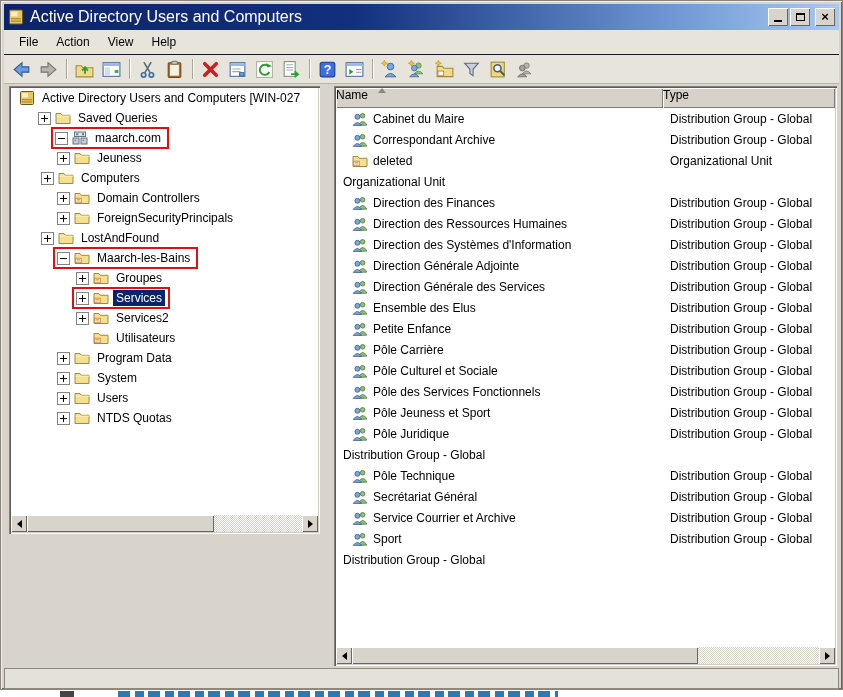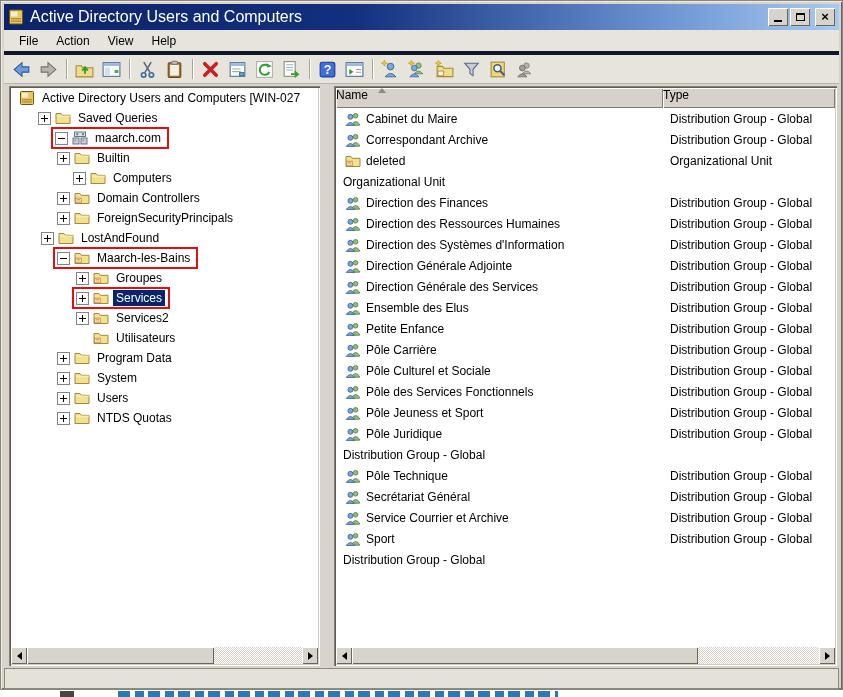--- a/index.html
+++ b/index.html
@@ -9,30 +9,30 @@
   .titlebar{position:absolute;left:3px;top:3px;right:3px;height:26px;background:linear-gradient(90deg,#0d2369 0%,#12307e 42%,#6f97d4 80%,#a9c9f0 100%);display:flex;align-items:center;padding:0 4px;box-sizing:border-box;}
   .titlebar .ticon{width:16px;height:16px;margin-right:6px;flex:0 0 auto;}
   .titlebar .ttext{color:#fff;font-weight:normal;font-size:16px;white-space:nowrap;flex:1 1 auto;}
   .winbtns{display:flex;gap:2px;}
   .winbtn{width:20px;height:18px;background:#d8d4cc;box-shadow:inset 1px 1px 0 #fff,inset -1px -1px 0 #6a665e;display:flex;align-items:center;justify-content:center;position:relative;cursor:default;}
   .winbtn.close{margin-left:3px;}
   .glyph-min{width:8px;height:2px;background:#000;margin-top:8px;}
   .glyph-max{width:9px;height:8px;border:1px solid #000;border-top-width:2px;box-sizing:border-box;}
   .glyph-close{font-weight:bold;font-size:13px;line-height:12px;font-family:"Liberation Sans",sans-serif;}
   
-  .menubar{position:absolute;left:3px;top:29px;right:3px;height:25px;display:flex;align-items:center;background:#e7e4dc;border-bottom:4px solid #0f172a;padding-left:6px;box-sizing:border-box;}
+  .menubar{position:absolute;left:3px;top:29px;right:3px;height:25px;display:flex;align-items:center;background:#e7e4dc;border-bottom:1px solid #0f172a;padding-left:6px;box-sizing:border-box;}
   .menuitem{padding:3px 9px;cursor:default;}
   
   .toolbar{position:absolute;left:3px;top:54px;right:3px;height:29px;display:flex;align-items:center;background:#e7e4dc;border-bottom:1px solid #b8b4ac;padding-left:4px;box-sizing:border-box;}
   .tb-btn{width:25px;height:25px;display:flex;align-items:center;justify-content:center;background:transparent;border:0;padding:0;margin:0 1px;}
   .tb-btn svg{display:block;}
   .tb-sep{width:1px;height:20px;background:#a8a49c;box-shadow:1px 0 0 #fff;margin:0 4px;}
   
   .pane{position:absolute;background:#fff;box-shadow:inset 1px 1px 0 #848078,inset 2px 2px 0 #5f5b54,inset -1px -1px 0 #fdfdfd,inset -2px -2px 0 #d0ccc4;}
-  .tree-pane{left:8px;top:85px;width:311px;height:580px;overflow:hidden;}
+  .tree-pane{left:8px;top:85px;width:311px;height:448px;overflow:hidden;}
   .list-pane{left:333px;top:85px;width:503px;height:580px;overflow:hidden;}
   .tree-scroll{position:absolute;left:2px;right:2px;bottom:2px;height:17px;display:flex;}
   
   .tree{position:absolute;left:2px;top:2px;right:2px;bottom:19px;overflow:hidden;}
   .tree-row{height:20px;display:flex;align-items:center;white-space:nowrap;}
   .row-inner{display:inline-flex;align-items:center;padding:1px 3px 1px 2px;}
   .row-inner.red-box{box-shadow:0 0 0 2px #e01010;}
   .expander{width:11px;height:11px;border:1px solid #848484;background:#fff;position:relative;flex:0 0 auto;margin-right:4px;box-sizing:content-box;}
   .expander::before{content:"";position:absolute;left:2px;top:5px;width:7px;height:1px;background:#000;}
   .expander.plus::after{content:"";position:absolute;left:5px;top:2px;width:1px;height:7px;background:#000;}
@@ -41,21 +41,21 @@
   .tree-label{padding:1px 3px;}
   .tree-label.selected{background:#0a246a;color:#fff;}
   
   .list-header{position:absolute;left:2px;top:2px;right:2px;height:20px;display:flex;background:#d6d2ca;}
   .hcell{box-shadow:inset 1px 1px 0 #fff,inset -1px -1px 0 #807c74;display:flex;align-items:flex-start;box-sizing:border-box;}
   .hcell.name{width:327px;flex:0 0 auto;}
   .hcell.type{flex:1 1 auto;}
   .sort-asc{width:0;height:0;border-left:4px solid transparent;border-right:4px solid transparent;border-bottom:5px solid #8d897d;margin-left:10px;}
   .list-rows{position:absolute;left:2px;top:22px;right:2px;bottom:19px;overflow:hidden;}
   .list-row{height:21px;display:flex;align-items:center;white-space:nowrap;}
-  .cell-name{width:327px;flex:0 0 auto;display:flex;align-items:center;padding-left:9px;box-sizing:border-box;overflow:hidden;}
+  .cell-name{width:327px;flex:0 0 auto;display:flex;align-items:center;padding-left:16px;box-sizing:border-box;overflow:hidden;}
   .cell-name .tree-icon{margin-right:5px;}
   .cell-type{flex:1 1 auto;padding-left:7px;overflow:hidden;}
   .list-scroll{position:absolute;left:2px;right:2px;bottom:2px;height:17px;display:flex;}
   
   .sb-btn{width:16px;height:17px;background:#d8d4cc;box-shadow:inset 1px 1px 0 #fff,inset -1px -1px 0 #6a665e;flex:0 0 auto;display:flex;align-items:center;justify-content:center;}
   .arr-left{width:0;height:0;border-top:4px solid transparent;border-bottom:4px solid transparent;border-right:5px solid #000;}
   .arr-right{width:0;height:0;border-top:4px solid transparent;border-bottom:4px solid transparent;border-left:5px solid #000;}
   .sb-track{flex:1 1 auto;position:relative;background-color:#fff;background-image:linear-gradient(45deg,#d6d2ca 25%,transparent 25%,transparent 75%,#d6d2ca 75%),linear-gradient(45deg,#d6d2ca 25%,transparent 25%,transparent 75%,#d6d2ca 75%);background-size:2px 2px;background-position:0 0,1px 1px;}
   .sb-thumb{position:absolute;left:0;top:0;height:17px;background:#d8d4cc;box-shadow:inset 1px 1px 0 #fff,inset -1px -1px 0 #6a665e;}
   
@@ -312,24 +312,24 @@
             <span class="tree-label">maarch.com</span>
           </span>
         </div>
         <div class="tree-row" style="padding-left: 44px;">
           <span class="row-inner">
             <span class="expander plus"></span>
             <span class="tree-icon"><svg viewBox="0 0 16 16" width="16" height="16">
                 <path d="M1 3.5 h5 l1.3 1.8 h7.7 v8.2 H1 z" fill="#F5E08E" stroke="#A08A3C"></path>
                 <path d="M1.8 6.2 h13" stroke="#fbf0bc" stroke-width="1.2"></path>
               </svg></span>
-            <span class="tree-label">Builtin</span>
-          </span>
-        </div>
-        <div class="tree-row" style="padding-left: 60px;">
+            <span class="tree-label">Jeuness</span>
+          </span>
+        </div>
+        <div class="tree-row" style="padding-left: 28px;">
           <span class="row-inner">
             <span class="expander plus"></span>
             <span class="tree-icon"><svg viewBox="0 0 16 16" width="16" height="16">
                 <path d="M1 3.5 h5 l1.3 1.8 h7.7 v8.2 H1 z" fill="#F5E08E" stroke="#A08A3C"></path>
                 <path d="M1.8 6.2 h13" stroke="#fbf0bc" stroke-width="1.2"></path>
               </svg></span>
             <span class="tree-label">Computers</span>
           </span>
         </div>
         <div class="tree-row" style="padding-left: 44px;">

